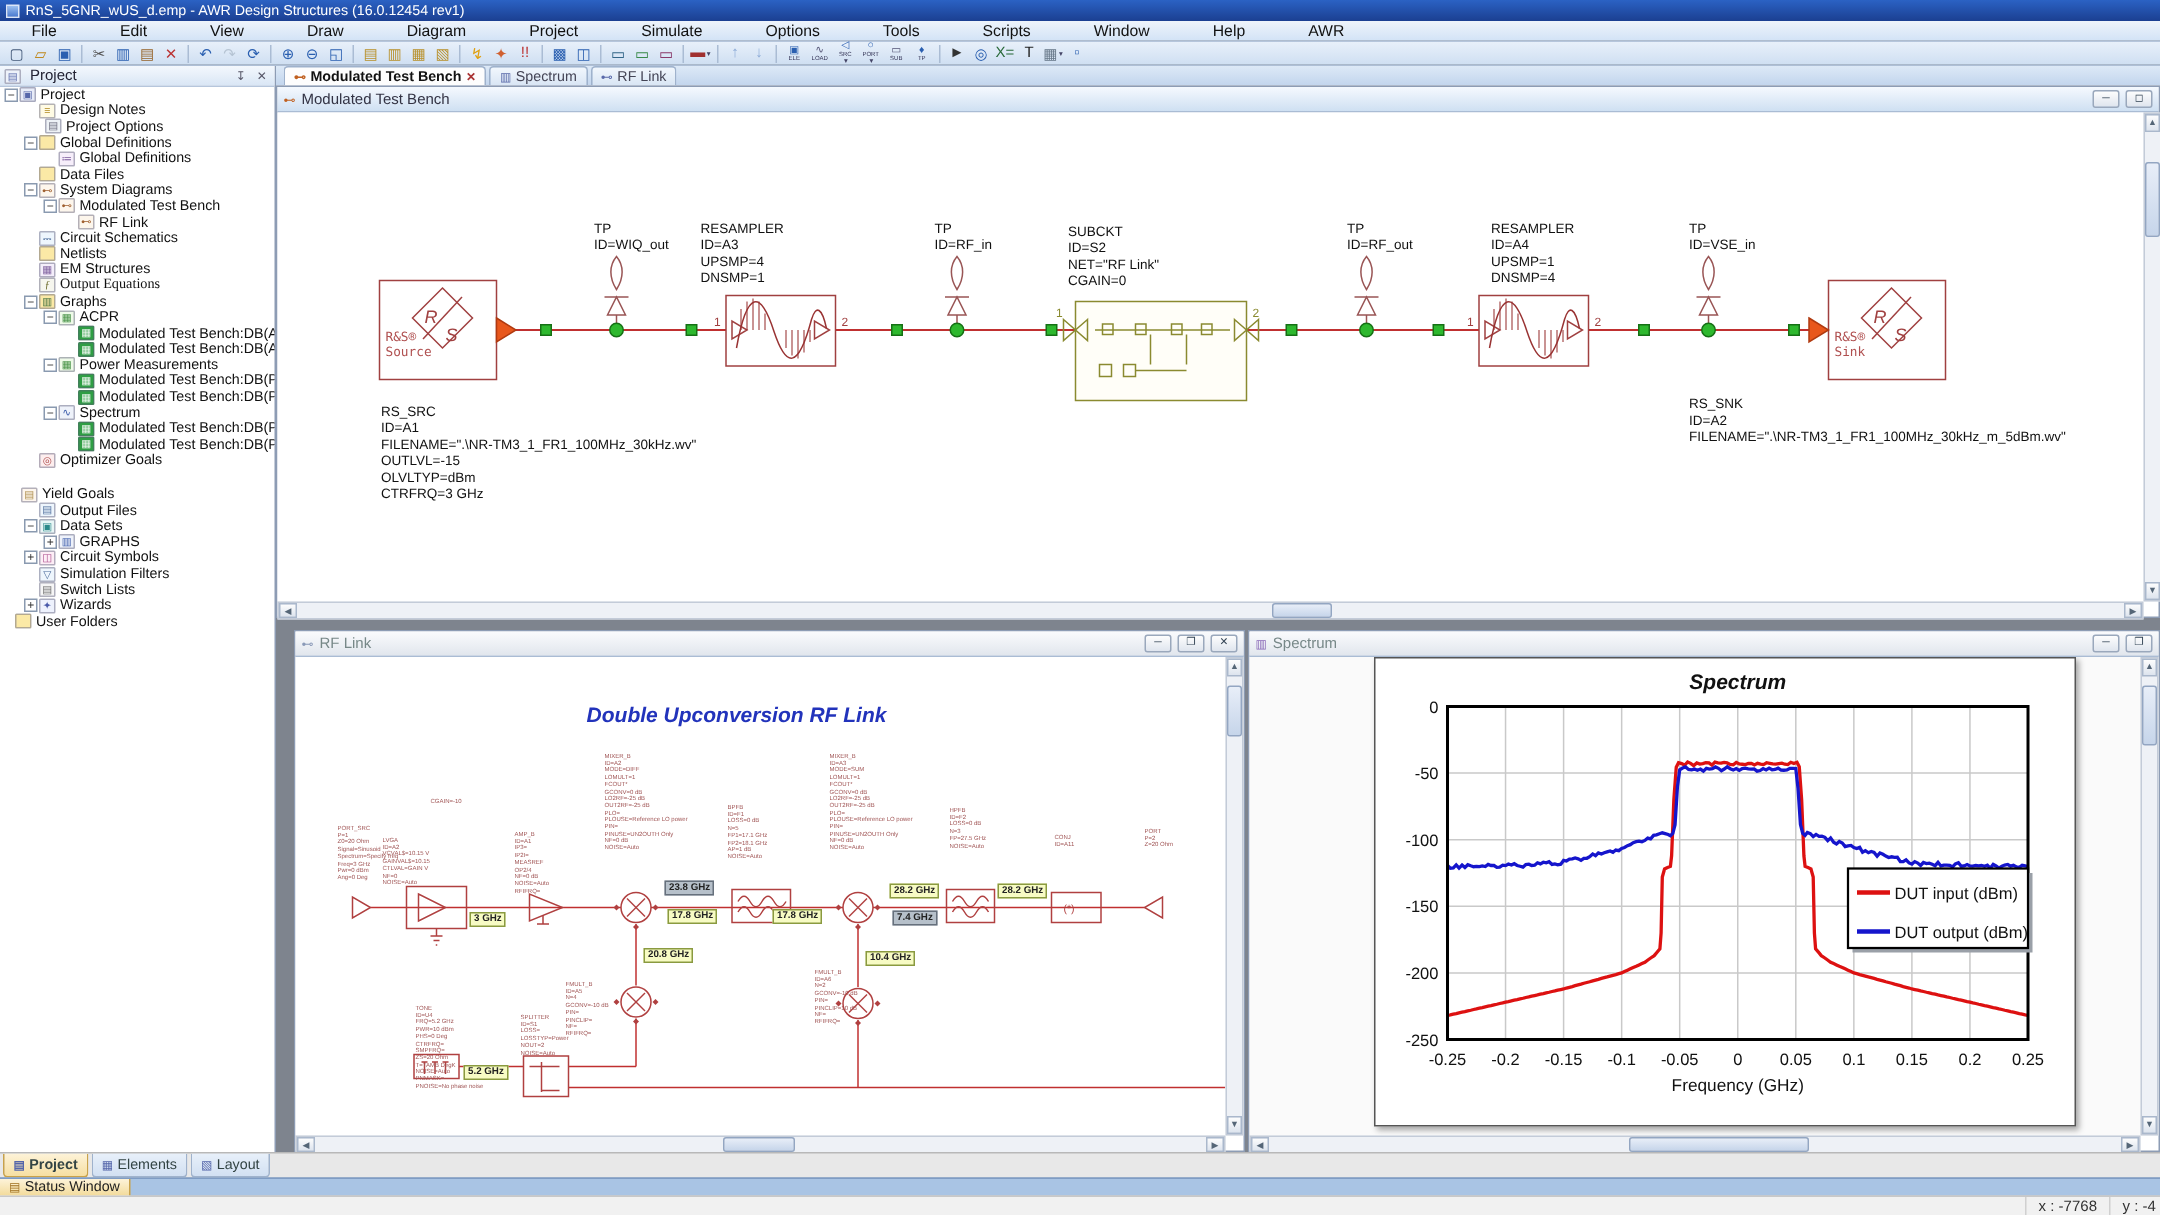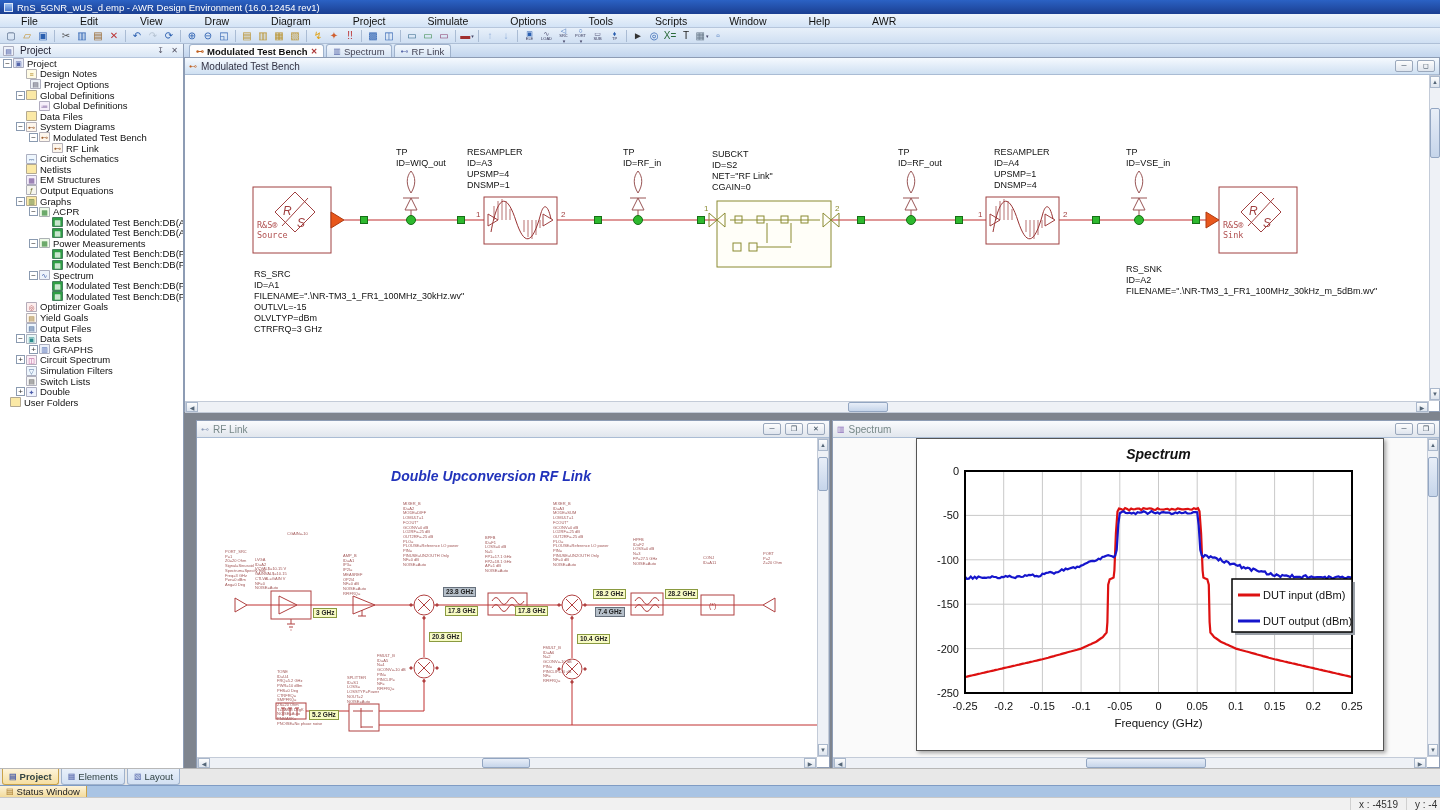--- a/index.html
+++ b/index.html
@@ -96,21 +96,21 @@
   .statusbar .cell.clip{width:34px;overflow:hidden;padding-right:0}
   svg text{font-family:"Liberation Sans",sans-serif}
 </style>
 </head>
 <body>
 
 <div class="page">
 
   <div class="titlebar">
     <span class="appicon"></span>
-    <span>RnS_5GNR_wUS_d.emp - AWR Design Environment (16.0.12454 rev1)</span>
+    <span>RnS_5GNR_wUS_d.emp - AWR Design Structures (16.0.12454 rev1)</span>
   </div>
 
   <div class="menubar" id="menubar">
       <span class="menu-item">File</span>
       <span class="menu-item">Edit</span>
       <span class="menu-item">View</span>
       <span class="menu-item">Draw</span>
       <span class="menu-item">Diagram</span>
       <span class="menu-item">Project</span>
       <span class="menu-item">Simulate</span>
@@ -328,21 +328,21 @@
         <div class="trow" style="padding-left: 16px;">
           <span class="texp none"></span>
           <span class="ticon" style="background: rgb(251, 233, 166); color: rgb(192, 144, 32);"></span>
           <span>Netlists</span>
         </div>
         <div class="trow" style="padding-left: 16px;">
           <span class="texp none"></span>
           <span class="ticon" style="background: rgb(244, 238, 250); color: rgb(122, 90, 154);">▦</span>
           <span>EM Structures</span>
         </div>
-        <div class="trow" style="padding-left: 16px;">
+        <div class="trow" style="padding-left: 16px; font-family: Liberation Serif, serif;">
           <span class="texp none"></span>
           <span class="ticon" style="background: rgb(246, 246, 238); color: rgb(106, 106, 42);">ƒ</span>
           <span>Output Equations</span>
         </div>
         <div class="trow" style="padding-left: 16px;">
           <span class="texp">−</span>
           <span class="ticon" style="background: rgb(251, 233, 166); color: rgb(58, 106, 58);">▥</span>
           <span>Graphs</span>
         </div>
         <div class="trow" style="padding-left: 29px;">
@@ -388,21 +388,21 @@
         <div class="trow" style="padding-left: 42px;">
           <span class="texp none"></span>
           <span class="ticon" style="background: rgb(47, 158, 68); color: rgb(255, 255, 255);">▦</span>
           <span>Modulated Test Bench:DB(PWR_SPEC(T</span>
         </div>
         <div class="trow" style="padding-left: 16px;">
           <span class="texp none"></span>
           <span class="ticon" style="background: rgb(253, 238, 238); color: rgb(170, 68, 68);">◎</span>
           <span>Optimizer Goals</span>
         </div>
-        <div class="trow" style="padding-left: 16px;">
+        <div class="trow" style="padding-left: 4px; margin-top: 12px;">
           <span class="texp none"></span>
           <span class="ticon" style="background: rgb(253, 246, 238); color: rgb(170, 136, 68);">▤</span>
           <span>Yield Goals</span>
         </div>
         <div class="trow" style="padding-left: 16px;">
           <span class="texp none"></span>
           <span class="ticon" style="background: rgb(238, 246, 253); color: rgb(74, 106, 154);">▤</span>
           <span>Output Files</span>
         </div>
         <div class="trow" style="padding-left: 16px;">
@@ -411,36 +411,36 @@
           <span>Data Sets</span>
         </div>
         <div class="trow" style="padding-left: 29px;">
           <span class="texp">+</span>
           <span class="ticon" style="background: rgb(238, 242, 250); color: rgb(58, 90, 170);">▥</span>
           <span>GRAPHS</span>
         </div>
         <div class="trow" style="padding-left: 16px;">
           <span class="texp">+</span>
           <span class="ticon" style="background: rgb(253, 238, 246); color: rgb(170, 74, 138);">◫</span>
-          <span>Circuit Spectrum</span>
+          <span>Circuit Symbols</span>
         </div>
         <div class="trow" style="padding-left: 16px;">
           <span class="texp none"></span>
           <span class="ticon" style="background: rgb(238, 246, 253); color: rgb(74, 106, 154);">▽</span>
           <span>Simulation Filters</span>
         </div>
         <div class="trow" style="padding-left: 16px;">
           <span class="texp none"></span>
           <span class="ticon" style="background: rgb(246, 246, 246); color: rgb(102, 102, 102);">▤</span>
           <span>Switch Lists</span>
         </div>
         <div class="trow" style="padding-left: 16px;">
           <span class="texp">+</span>
           <span class="ticon" style="background: rgb(238, 242, 253); color: rgb(74, 90, 170);">✦</span>
-          <span>Double</span>
+          <span>Wizards</span>
         </div>
         <div class="trow" style="">
           <span class="texp none"></span>
           <span class="ticon" style="background: rgb(251, 233, 166); color: rgb(192, 144, 32);"></span>
           <span>User Folders</span>
         </div>
       </div>
   </div>
 
   <div class="docarea">
@@ -908,16 +908,16 @@
   </div>
 
   <div class="statusstrip">
     <span class="stab">
       <span style="color:#a07020;font-size:8px">▤</span>
       <span>Status Window</span>
       </span>
   </div>
 
   <div class="statusbar">
-    <span class="cell">x : -4519</span>
+    <span class="cell">x : -7768</span>
     <span class="cell clip">y : -4</span>
   </div>
 </div>
 
 </body></html>

